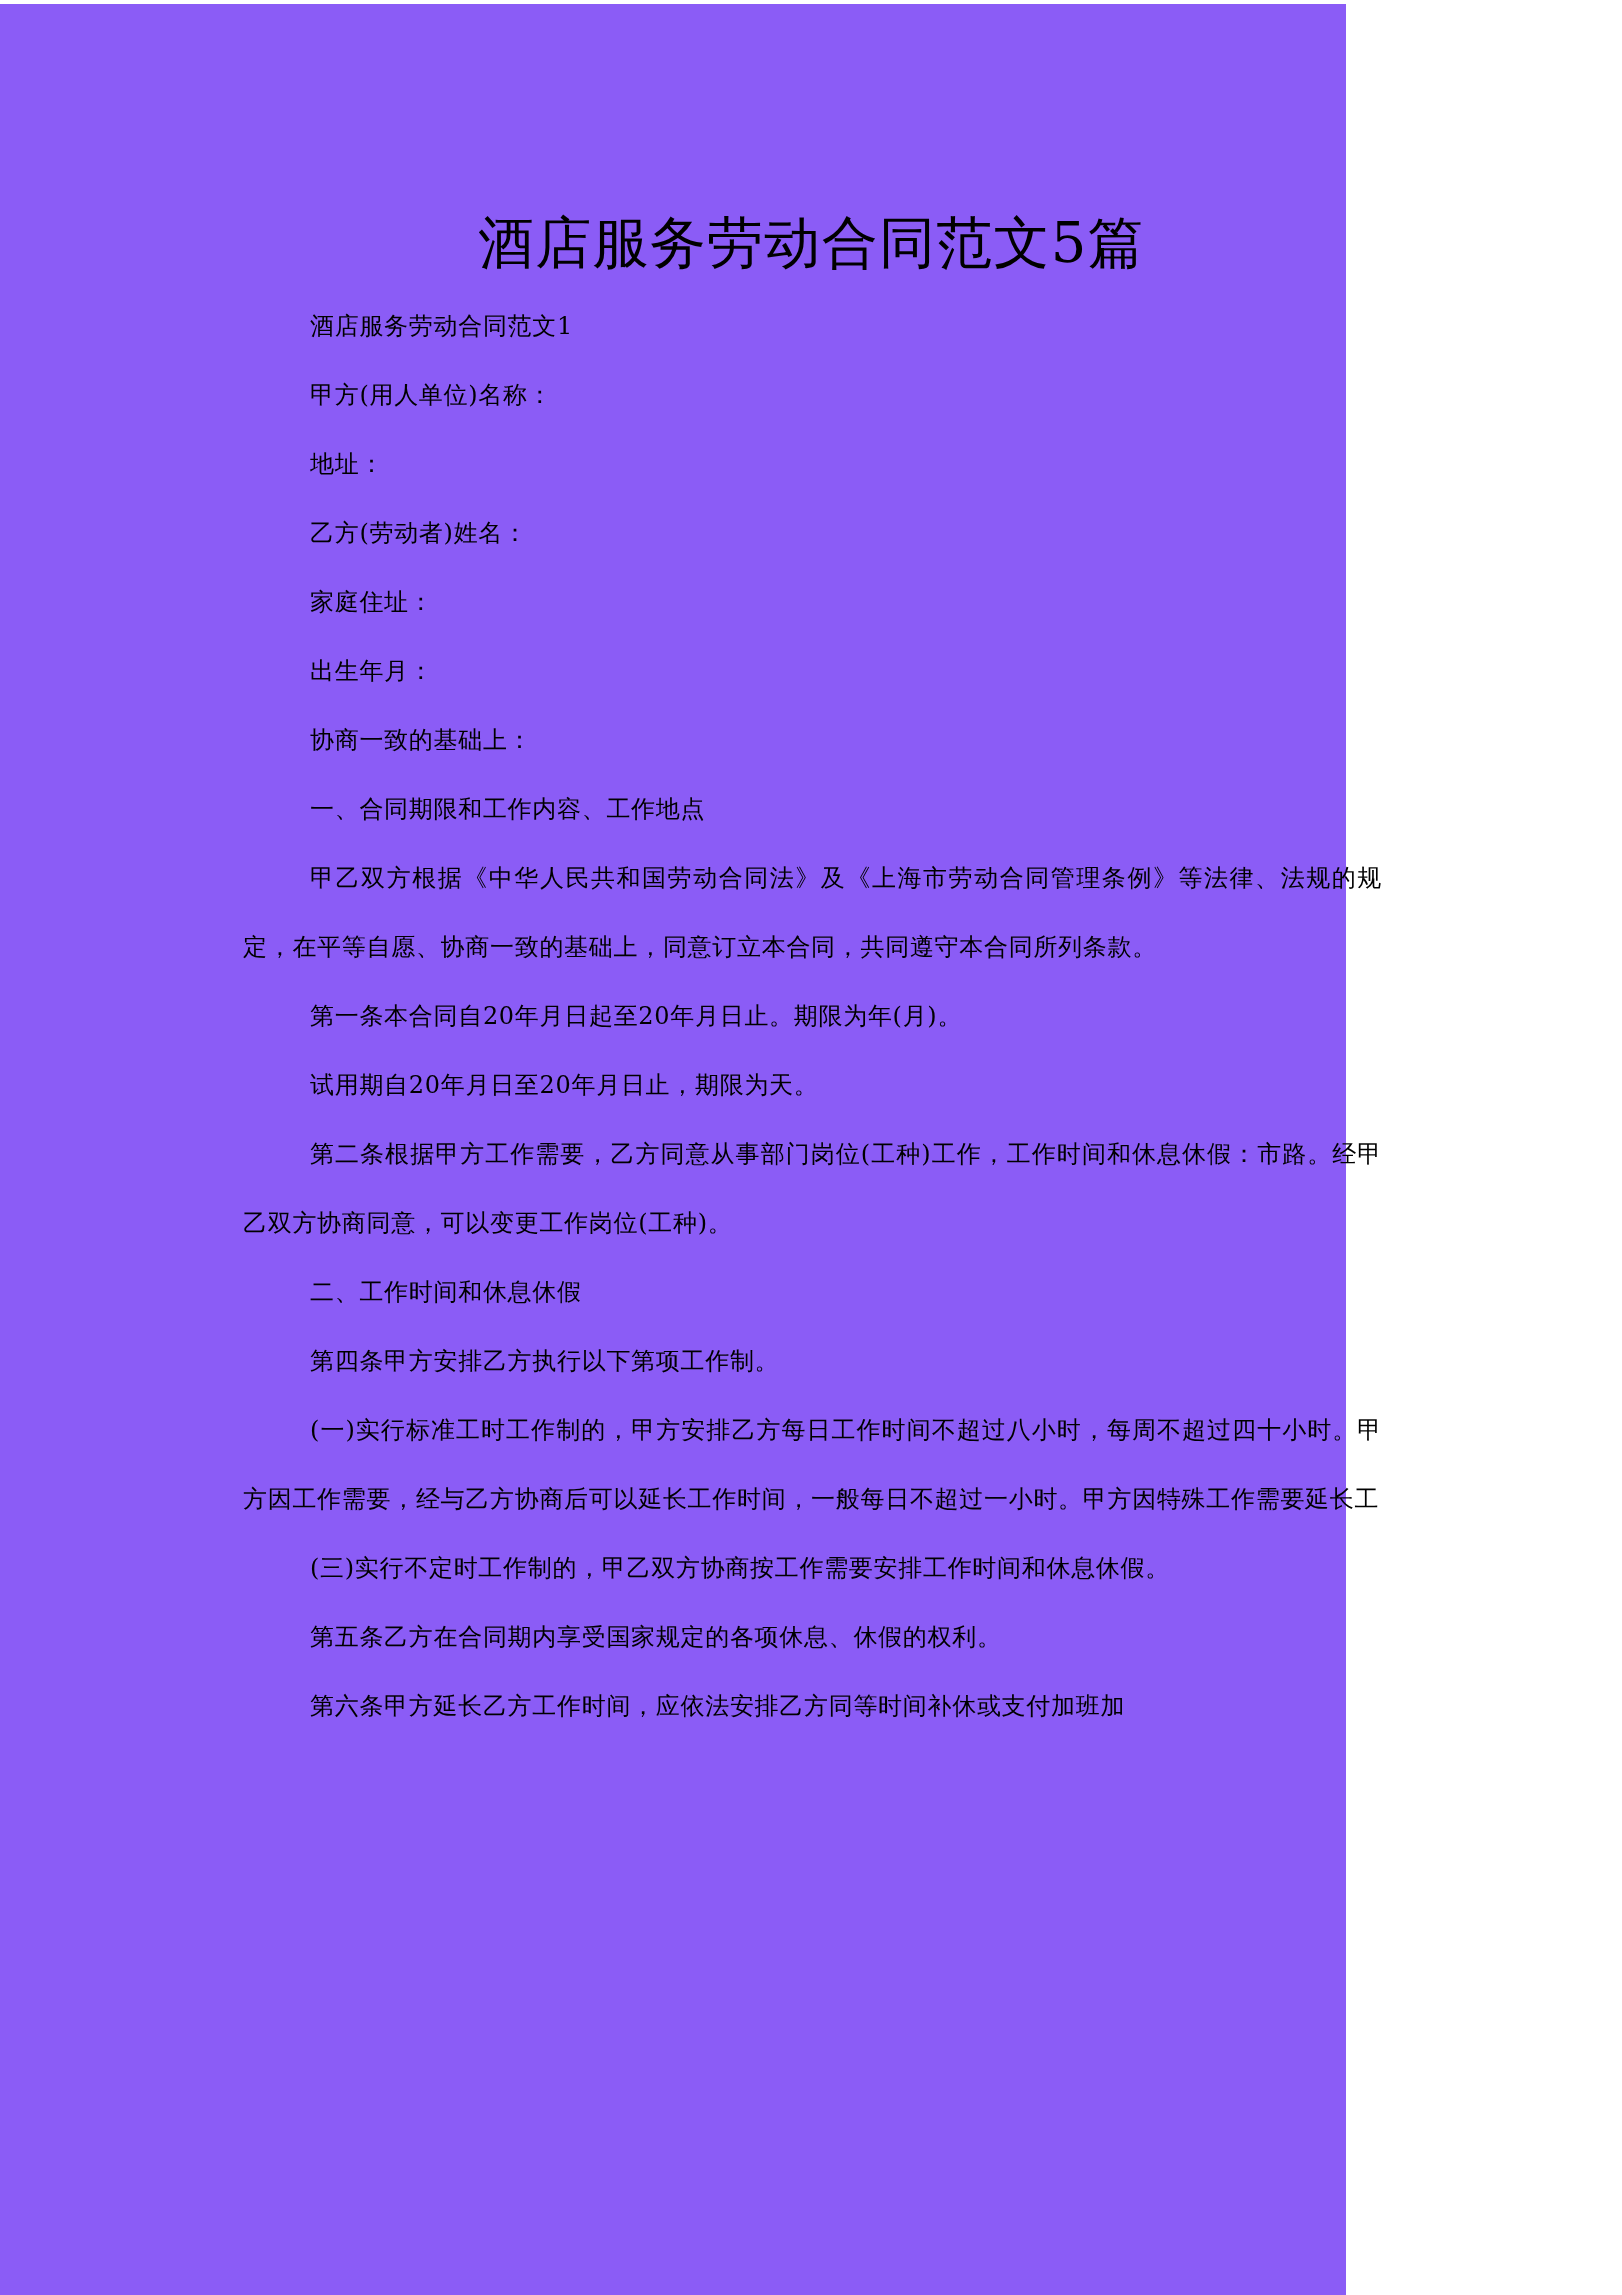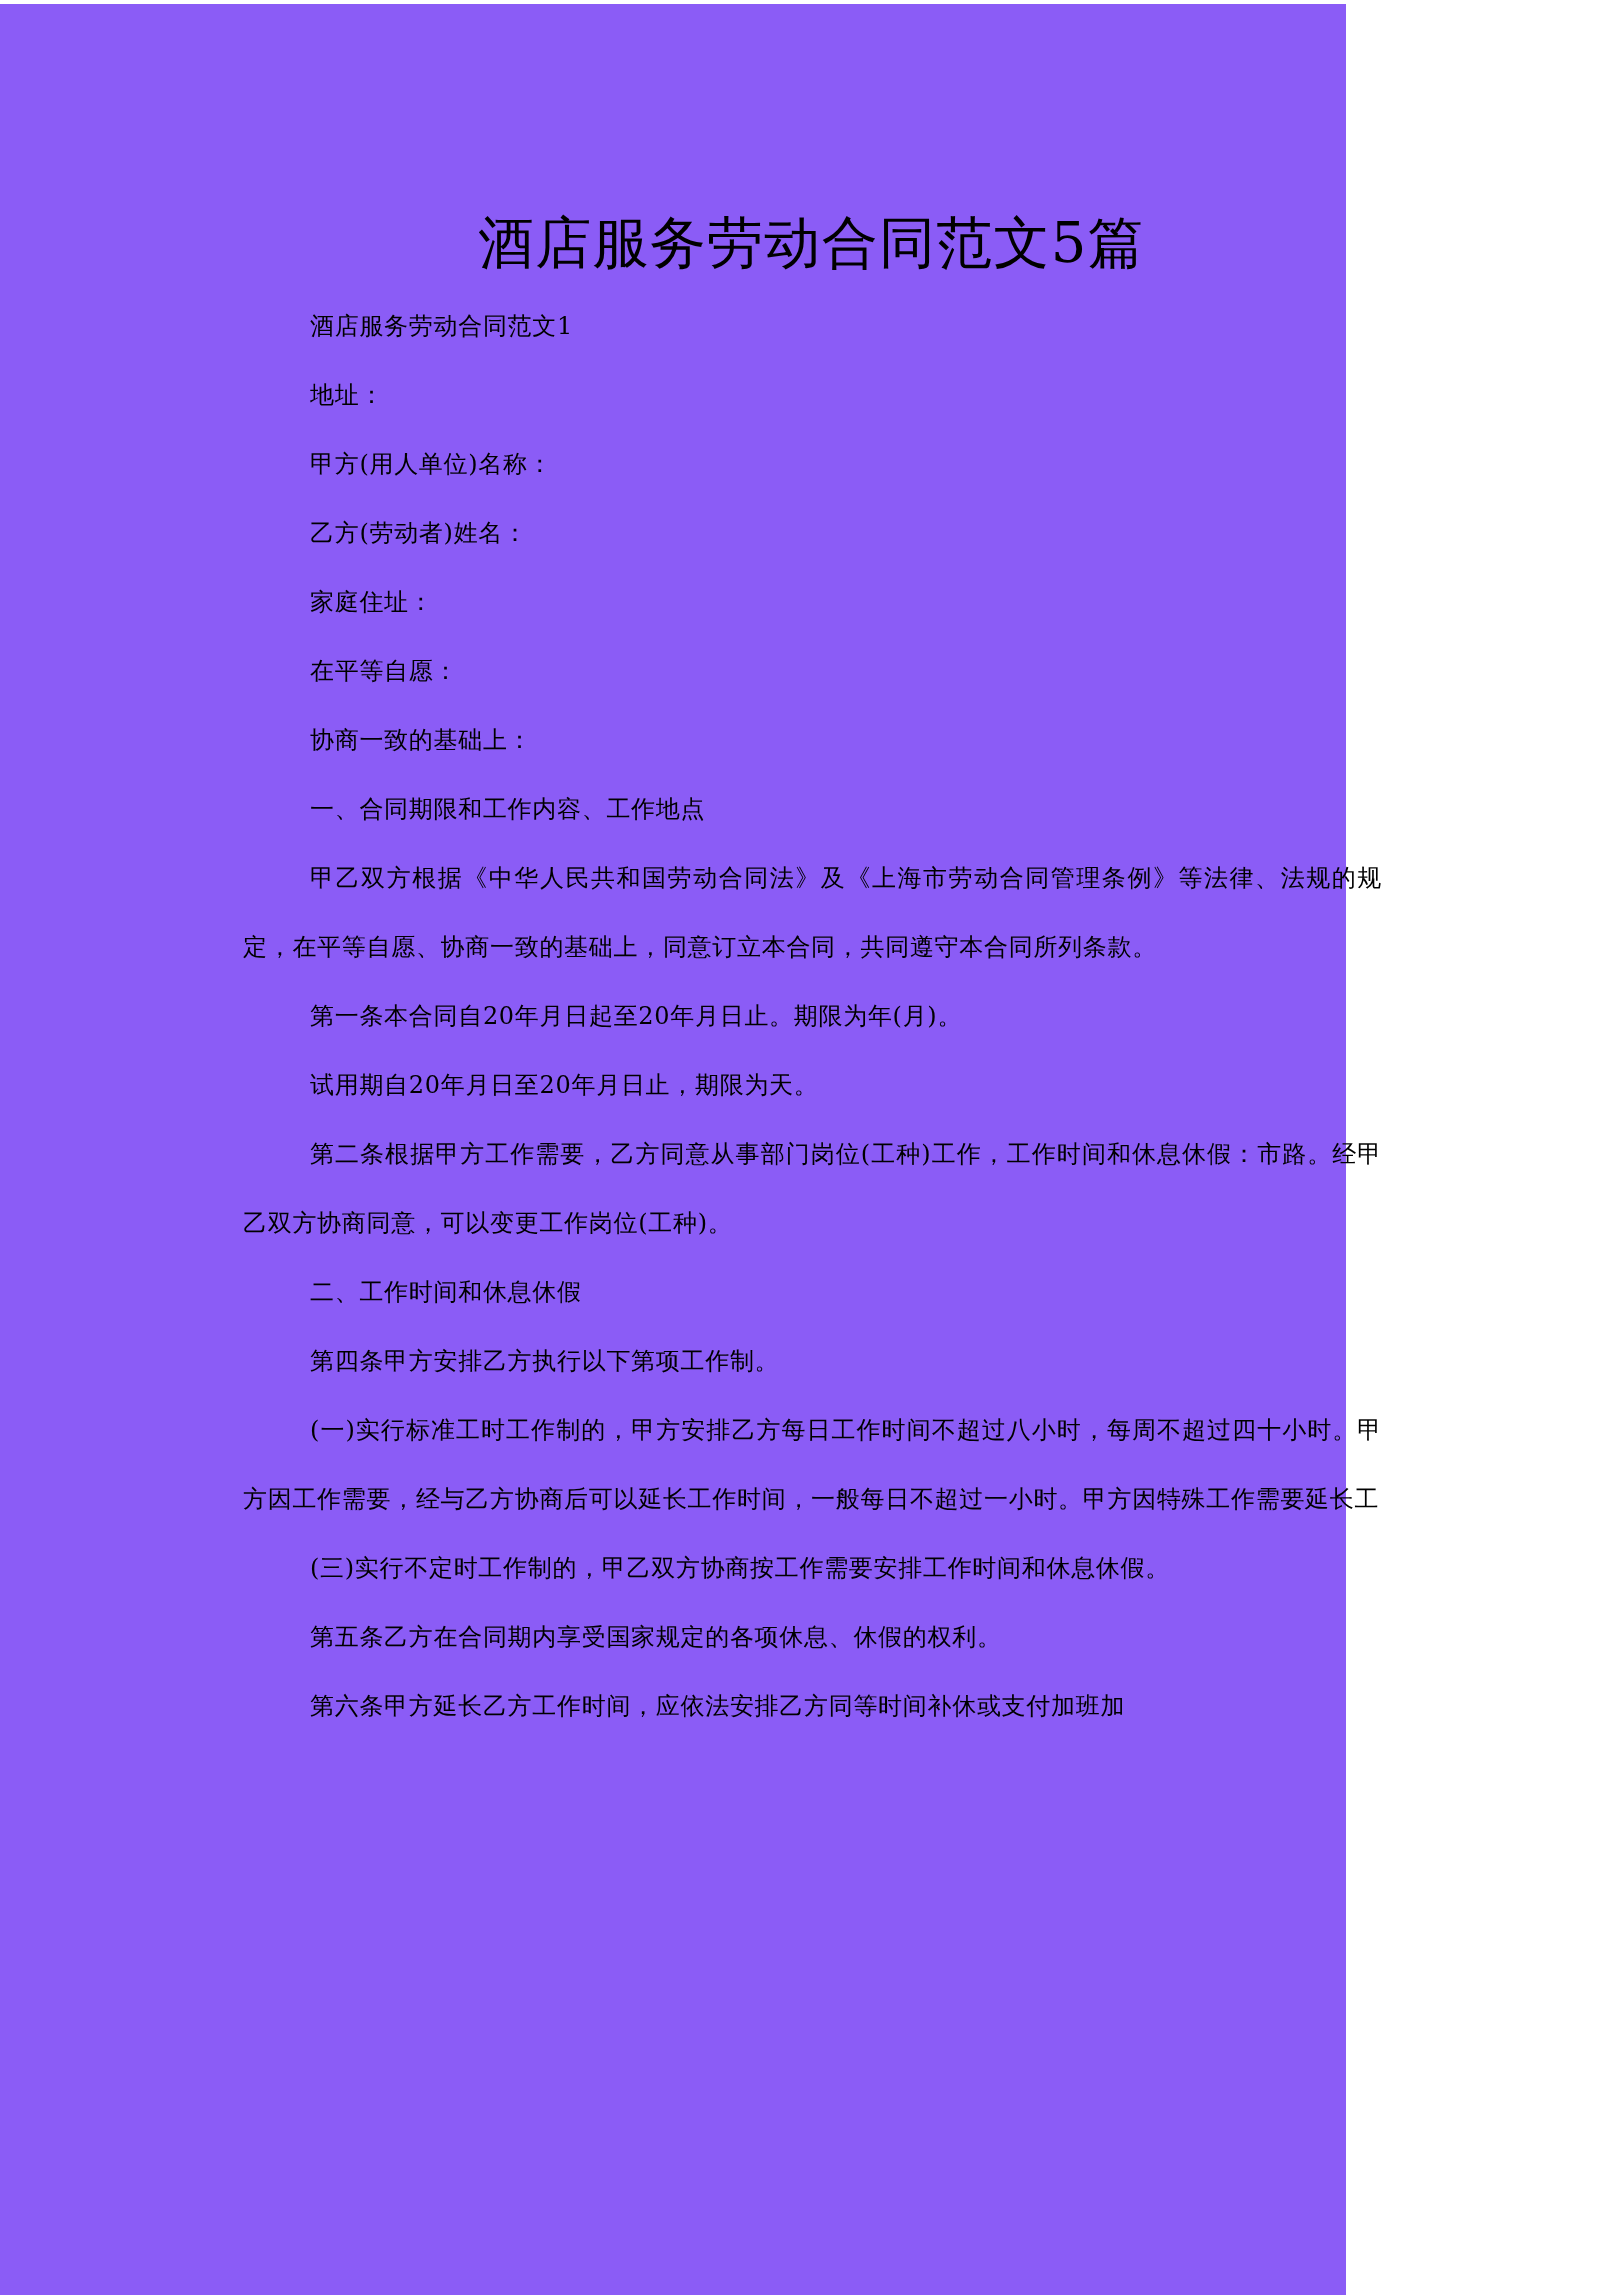--- a/index.html
+++ b/index.html
@@ -52,25 +52,25 @@
     }
   </style>
 </head>
 <body>
 
 <div class="page">
   <h1 class="title">酒店服务劳动合同范文5篇</h1>
 
   <div class="body">
     <p class="para">酒店服务劳动合同范文1</p>
+    <p class="para">甲方(用人单位)名称：</p>
     <p class="para">地址：</p>
-    <p class="para">甲方(用人单位)名称：</p>
     <p class="para">乙方(劳动者)姓名：</p>
     <p class="para">家庭住址：</p>
-    <p class="para">在平等自愿：</p>
+    <p class="para">出生年月：</p>
     <p class="para">协商一致的基础上：</p>
     <p class="para">一、合同期限和工作内容、工作地点</p>
     <p class="para">甲乙双方根据《中华人民共和国劳动合同法》及《上海市劳动合同管理条例》等法律、法规的规定，在平等自愿、协商一致的基础上，同意订立本合同，共同遵守本合同所列条款。</p>
     <p class="para">第一条本合同自20年月日起至20年月日止。期限为年(月)。</p>
     <p class="para">试用期自20年月日至20年月日止，期限为天。</p>
     <p class="para">第二条根据甲方工作需要，乙方同意从事部门岗位(工种)工作，工作时间和休息休假：市路。经甲乙双方协商同意，可以变更工作岗位(工种)。</p>
     <p class="para">二、工作时间和休息休假</p>
     <p class="para">第四条甲方安排乙方执行以下第项工作制。</p>
     <p class="para">(一)实行标准工时工作制的，甲方安排乙方每日工作时间不超过八小时，每周不超过四十小时。甲方因工作需要，经与乙方协商后可以延长工作时间，一般每日不超过一小时。甲方因特殊工作需要延长工</p>
     <p class="para">(三)实行不定时工作制的，甲乙双方协商按工作需要安排工作时间和休息休假。</p>

